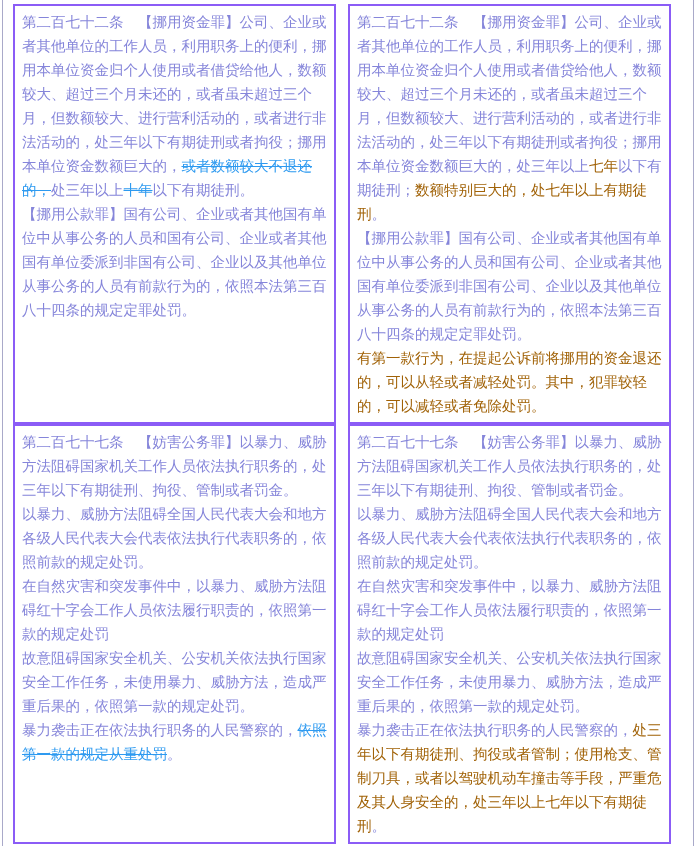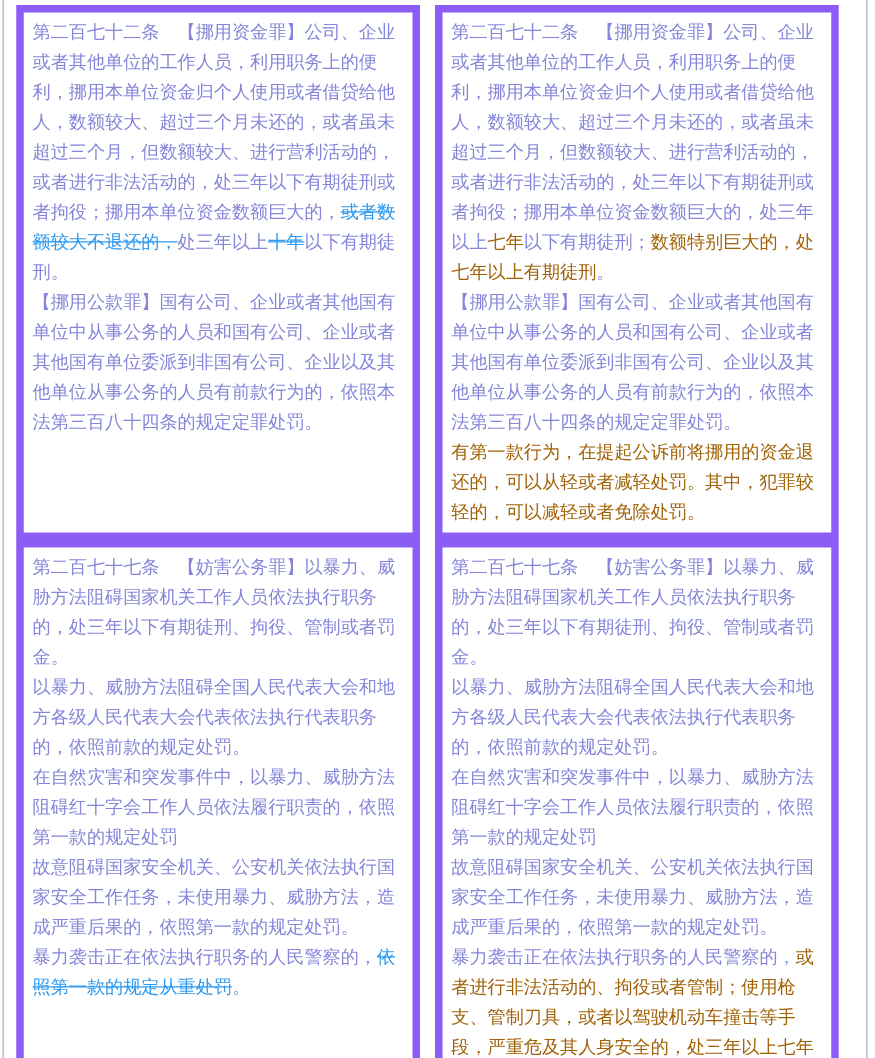--- a/index.html
+++ b/index.html
@@ -24,21 +24,21 @@
   table.law-table {
     position: absolute;
     left: 1px;
     top: 4px;
     border-collapse: separate;
     border-spacing: 12px 0;
   }
   table.law-table td {
     width: 323px;
     box-sizing: border-box;
-    border: 6px solid #8b5cf6;
+    border: 2px solid #8b5cf6;
     vertical-align: top;
     padding: 4px 7px;
     background: #ffffff;
   }
   .cell-content {
     font-size: 14.5px;
     line-height: 24px;
     color: #8585da;
     letter-spacing: 0;
     word-break: break-all;
@@ -79,18 +79,18 @@
             <p><span class="seg">故意阻碍国家安全机关、公安机关依法执行国家安全工作任务，未使用暴力、威胁方法，造成严重后果的，依照第一款的规定处罚。</span></p>
             <p><span class="seg">暴力袭击正在依法执行职务的人民警察的，</span><span class="seg del">依照第一款的规定从重处罚</span><span class="seg">。</span></p>
           </div>
       </td>
       <td>
         <div class="cell-content">
             <p><span class="seg">第二百七十七条　【妨害公务罪】以暴力、威胁方法阻碍国家机关工作人员依法执行职务的，处三年以下有期徒刑、拘役、管制或者罚金。</span></p>
             <p><span class="seg">以暴力、威胁方法阻碍全国人民代表大会和地方各级人民代表大会代表依法执行代表职务的，依照前款的规定处罚。</span></p>
             <p><span class="seg">在自然灾害和突发事件中，以暴力、威胁方法阻碍红十字会工作人员依法履行职责的，依照第一款的规定处罚</span></p>
             <p><span class="seg">故意阻碍国家安全机关、公安机关依法执行国家安全工作任务，未使用暴力、威胁方法，造成严重后果的，依照第一款的规定处罚。</span></p>
-            <p><span class="seg">暴力袭击正在依法执行职务的人民警察的，</span><span class="seg add">或者进行非法活动的、拘役或者管制；使用枪支、管制刀具，或者以驾驶机动车撞击等手段，严重危及其人身安全的，处三年以上七年以下有期徒刑</span><span class="seg">。</span></p>
+            <p><span class="seg">暴力袭击正在依法执行职务的人民警察的，</span><span class="seg add">处三年以下有期徒刑、拘役或者管制；使用枪支、管制刀具，或者以驾驶机动车撞击等手段，严重危及其人身安全的，处三年以上七年以下有期徒刑</span><span class="seg">。</span></p>
           </div>
       </td>
     </tr>
   </tbody>
 </table>
 
 </body></html>

